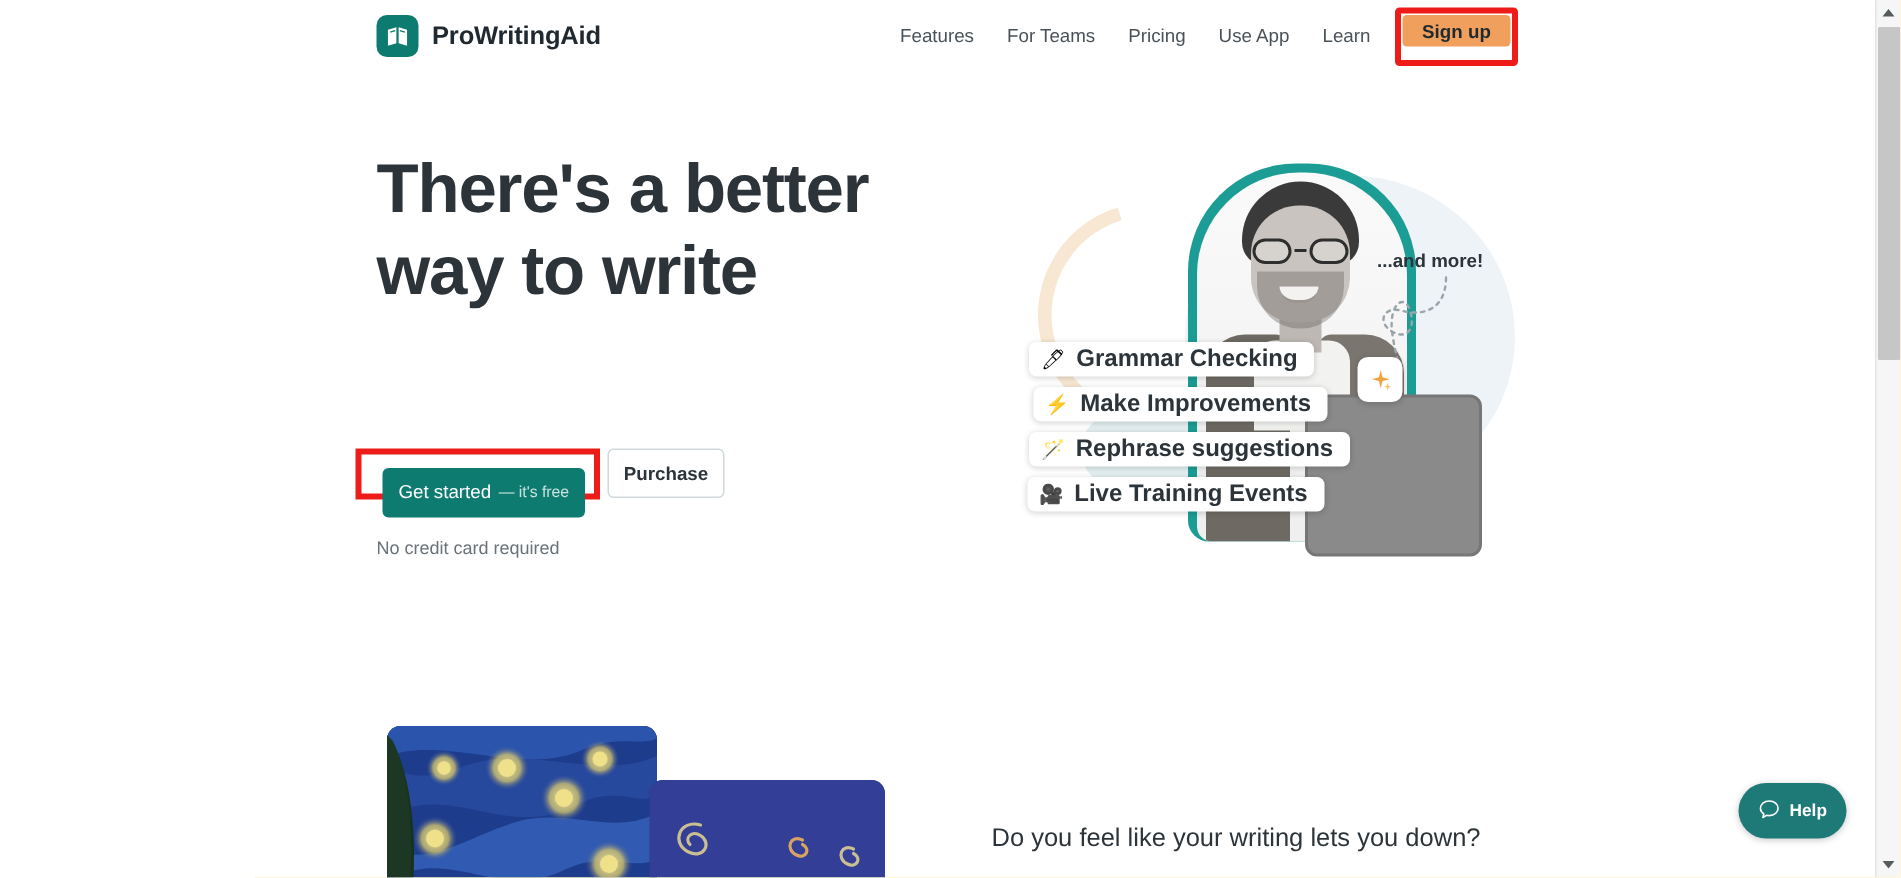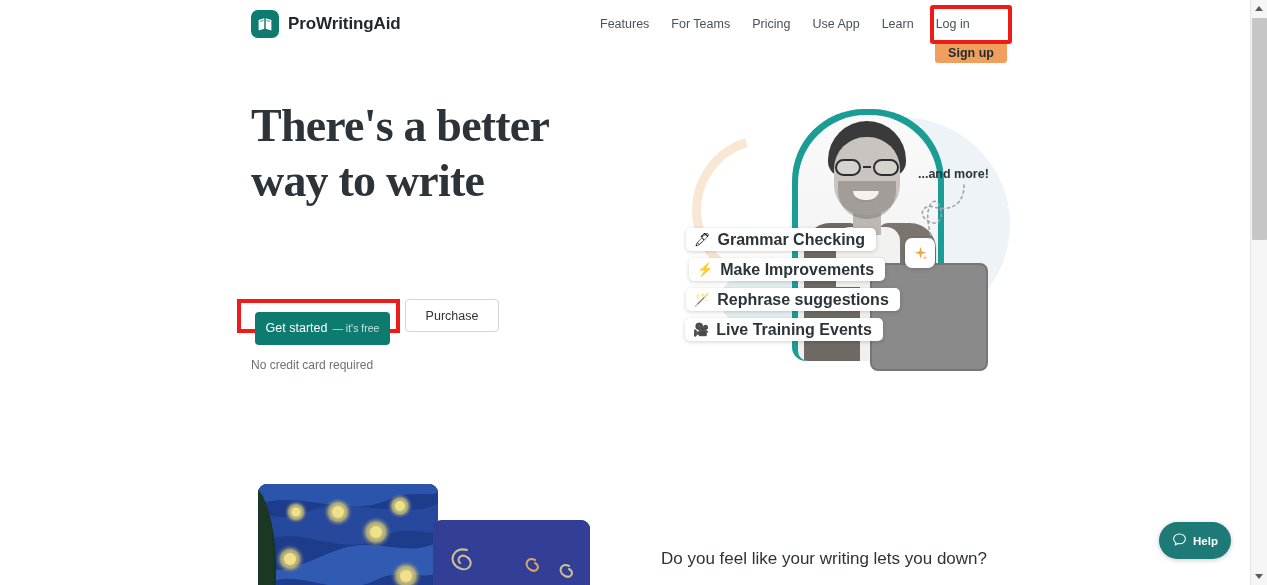--- a/index.html
+++ b/index.html
@@ -92,21 +92,20 @@
     width: 72px; height: 21px;
     background: #f0a05c;
     border: none;
     border-radius: 3px;
     color: #1f2a2e;
     font-family: "Liberation Sans", sans-serif;
     font-size: 12.5px;
     font-weight: bold;
     cursor: pointer;
     padding: 0;
-    margin-top: 32px;
   }
   
   #signup-annotation {
     position: absolute;
     left: 0; top: 0;
     width: 82px; height: 39px;
     border: 4px solid #ee1c18;
     border-radius: 3px;
     pointer-events: none;
   }
@@ -116,21 +115,20 @@
     position: absolute;
     left: 251px; top: 98px;
     width: 340px;
   }
   #hero-title {
     font-size: 46px;
     line-height: 55px;
     font-weight: bold;
     color: #2c3439;
     letter-spacing: -0.8px;
-    font-family: Liberation Serif, serif;
   }
   #hero-sub {
     margin-top: 20px;
     font-size: 14.5px;
     line-height: 23px;
     color: #4e565c;
     width: 320px;
   }
 
   #cta-row {
@@ -169,30 +167,31 @@
     white-space: nowrap;
   }
   #getstarted-note {
     font-family: "Liberation Sans", sans-serif;
     font-size: 10.5px;
     color: #c7e2de;
     white-space: nowrap;
   }
   #purchase-btn {
     margin-left: 5px;
-    width: 94px;
+    width: 78px;
     height: 33px;
     background: #ffffff;
     border: 1px solid #cfd8da;
     border-radius: 4px;
     color: #2c3439;
     font-family: "Liberation Sans", sans-serif;
     font-size: 12.5px;
     cursor: pointer;
     flex: none;
+    font-weight: bold;
   }
 
   #nocard {
     position: absolute;
     left: 251px; top: 358px;
     font-size: 12px;
     color: #6a7277;
   }
 
   

